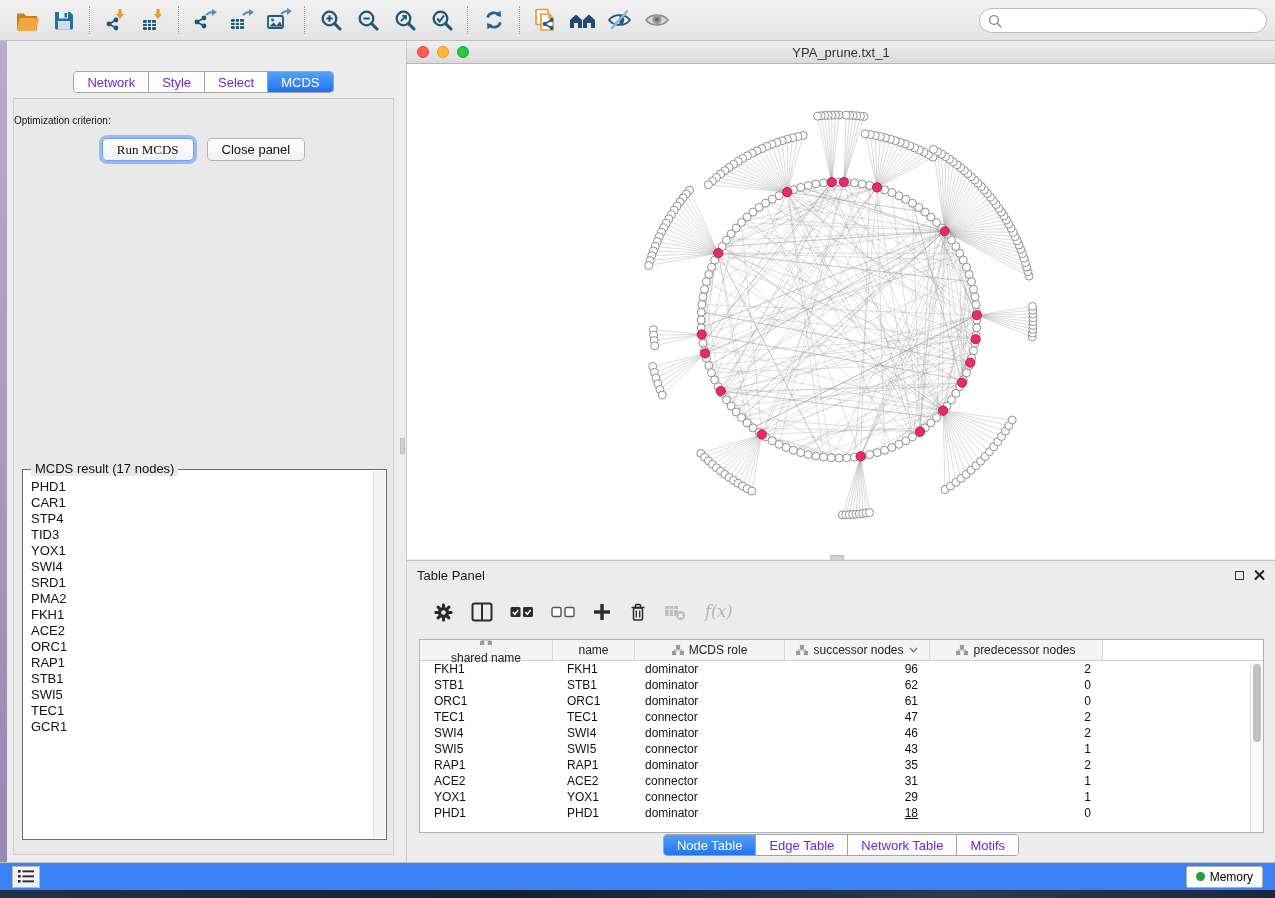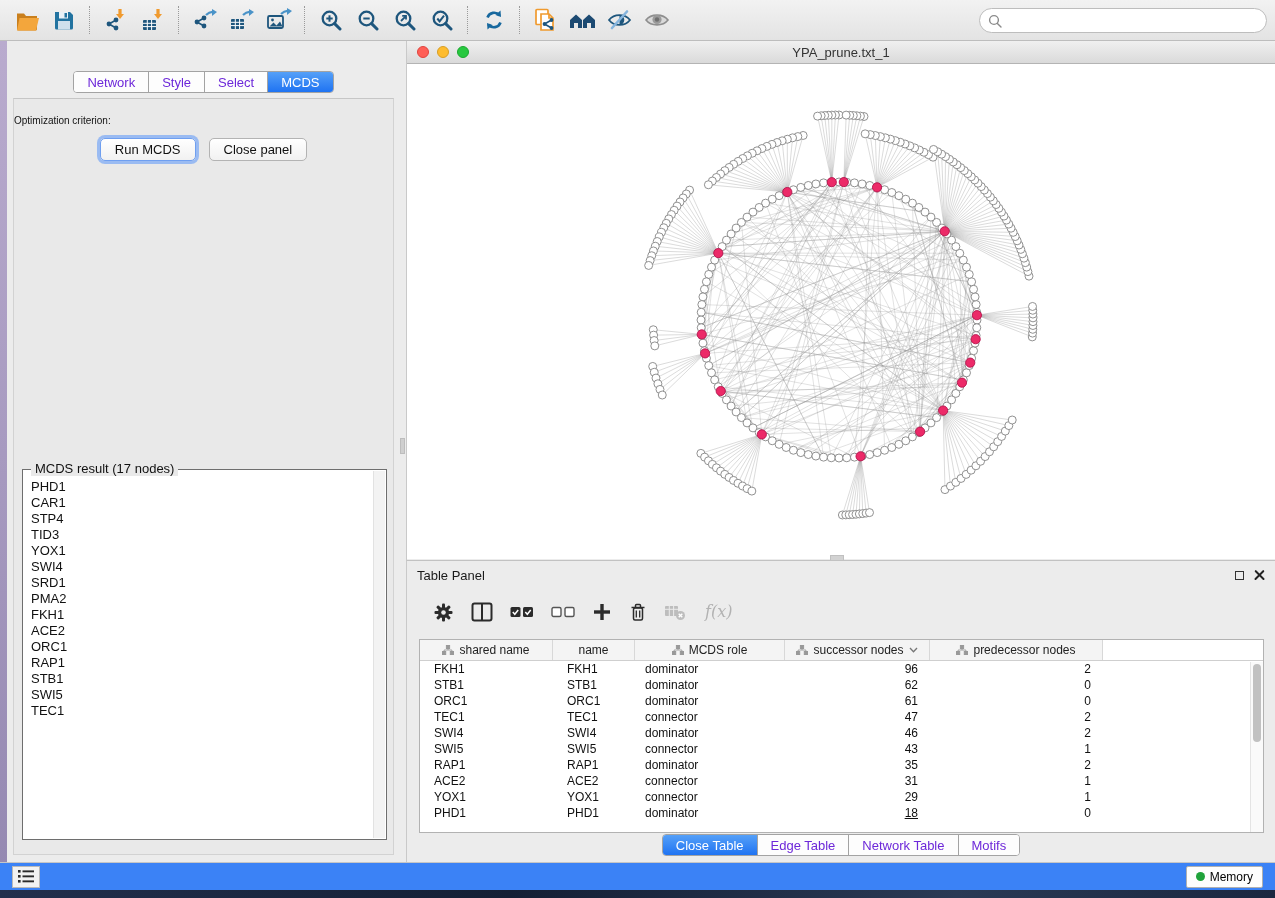--- a/index.html
+++ b/index.html
@@ -48,21 +48,21 @@
   #opt-label { margin-top:16px; font-size:10px; }
   #criterion-select { position:relative; margin:10px auto 0; width:314px; height:24px; background:#fff;
                       border:1px solid #b6b6b6; border-radius:4px; font-size:13px; line-height:22px;
                       padding-left:10px; }
   #criterion-caret { position:absolute; right:1px; top:1px; width:20px; height:20px; border-radius:3px;
                      background:linear-gradient(#6aacf9,#2d7bf4); display:flex; flex-direction:column;
                      align-items:center; justify-content:center; gap:1px; }
   #cp-buttons { margin-top:12px; display:flex; justify-content:center; gap:13px; }
   .mac-btn { height:23px; background:linear-gradient(#ffffff,#f1f1f1); border:1px solid #b3b3b3;
              border-radius:5px; font-size:13px; padding:0 14px; font-family:inherit; color:#111; }
-  .mac-btn.focused { box-shadow:0 0 0 3px rgba(90,150,250,.55); border-color:#6f9ff0; }
+  .mac-btn.focused { box-shadow:0 0 0 3px rgba(90,150,250,.55); border-color:#6f9ff0;font-family:Liberation Serif, serif; }
   #result-box { position:absolute; left:8px; top:370px; width:365px; height:371px;
                 border:1px solid #6e6e6e; background:#fff; }
   #result-legend { position:absolute; top:-9px; left:8px; background:#e9e9e9; padding:0 4px; font-size:13px; }
   #result-list { position:absolute; inset:1px 13px 1px 1px; overflow:hidden; padding:8px 0 0 7px; }
   .result-item { font-size:13px; line-height:16px; }
   #result-scroll { position:absolute; top:1px; right:1px; bottom:1px; width:12px; background:#f3f3f3;
                    border-left:1px solid #e2e2e2; }
 
   
   #split-v { position:absolute; left:400px; top:438px; width:5px; height:16px; background:#cfcfcf;
@@ -300,20 +300,21 @@
           <div class="result-item">SWI4</div>
           <div class="result-item">SRD1</div>
           <div class="result-item">PMA2</div>
           <div class="result-item">FKH1</div>
           <div class="result-item">ACE2</div>
           <div class="result-item">ORC1</div>
           <div class="result-item">RAP1</div>
           <div class="result-item">STB1</div>
           <div class="result-item">SWI5</div>
           <div class="result-item">TEC1</div>
+          <div class="result-item">GCR1</div>
         </div>
       <div id="result-scroll"></div>
     </div>
   </div>
 </div>
 
 <div id="split-v"></div>
 
 <div id="network-window">
   <div id="net-titlebar">
@@ -1083,21 +1084,21 @@
         </svg>
       </button>
       <button class="tp-icon-btn">
         <svg width="30" height="20" viewBox="0 0 30 20">
           <text x="2" y="15" font-family="DejaVu Serif, serif" font-style="italic" font-size="16" fill="#b2b2b2">f(x)</text>
         </svg>
       </button>
     </div>
   <div id="tp-table">
     <div id="tp-head">
-        <div class="th" style="width: 133px;">
+        <div class="th" style="width: 133px; flex-direction: column;">
           <span style="display:inline-flex">
             <svg width="12" height="11" viewBox="0 0 12 11">
               <g fill="#999" stroke="#999">
                 <rect x="4.4" y="0.5" width="3.2" height="3"></rect>
                 <rect x="0.5" y="6.5" width="3.2" height="3"></rect>
                 <rect x="8.3" y="6.5" width="3.2" height="3"></rect>
                 <path d="M6 3.5 V5 M2.1 6.5 V5 h7.8 v1.5" fill="none" stroke-width="0.9"></path>
               </g>
             </svg>
           </span>
@@ -1223,21 +1224,21 @@
           <div class="td r" style="width: 145px; text-decoration: underline;">18</div>
           <div class="td r" style="width: 173px;">0</div>
         </div>
       </div>
     <div id="tp-scroll">
       <div id="tp-thumb"></div>
     </div>
   </div>
   <div id="tp-tabs-row">
       <div class="segmented" id="tp-tabs">
-        <span class="seg active">Close Table</span>
+        <span class="seg active">Node Table</span>
         <span class="seg">Edge Table</span>
         <span class="seg">Network Table</span>
         <span class="seg">Motifs</span>
       </div>
     </div>
 </div>
 
 <div id="status-bar">
   <div id="menu-btn">
     <svg width="16" height="13" viewBox="0 0 16 13">

